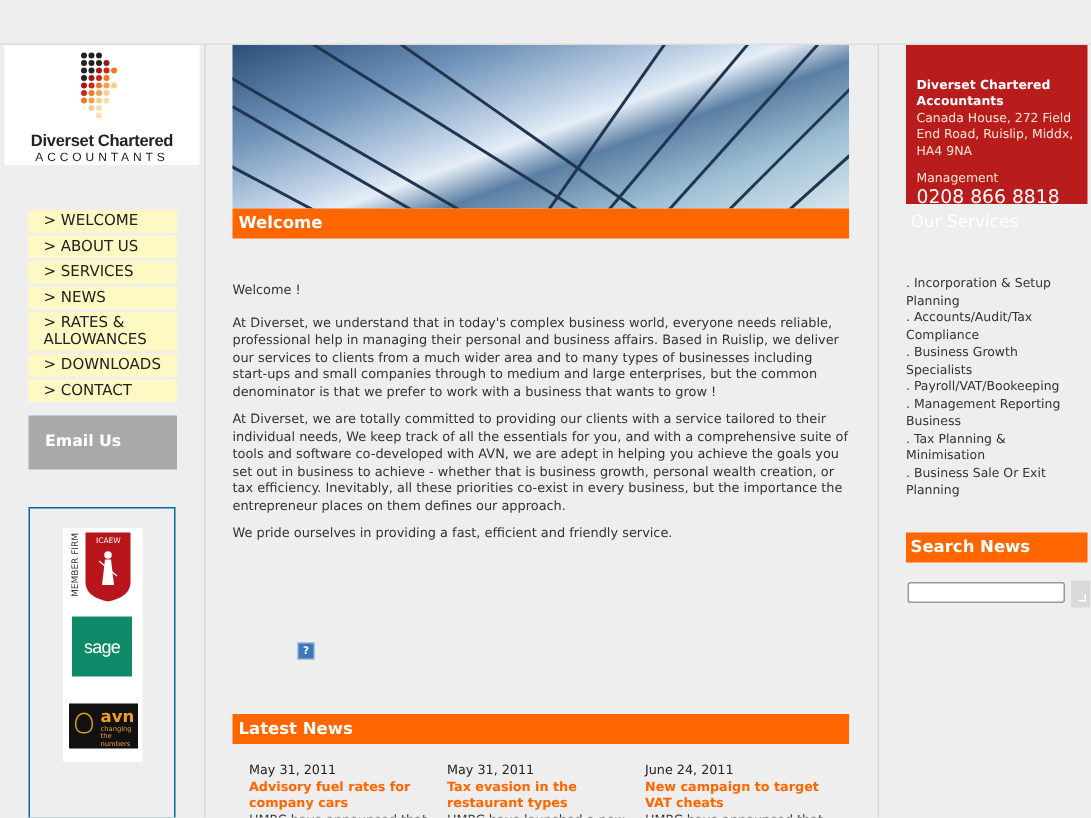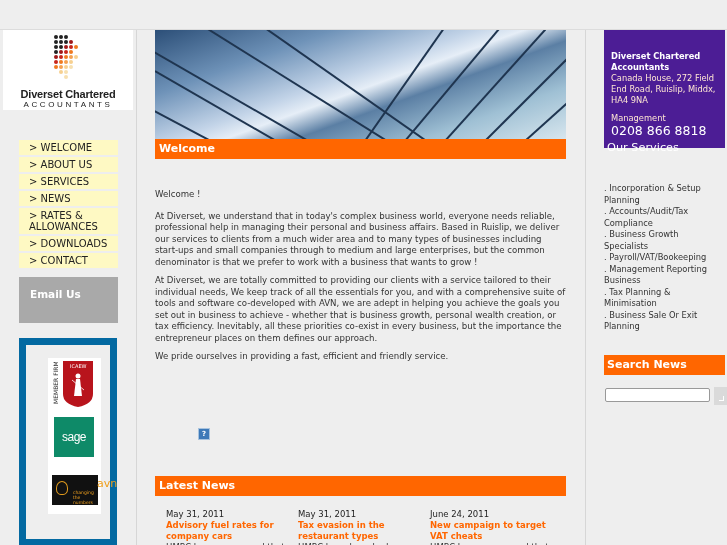--- a/index.html
+++ b/index.html
@@ -16,49 +16,49 @@
   
   .logo-box { position:absolute; left:3px; top:30px; width:130px; height:80px; background:#fff; }
   .logo-dots { position:absolute; left:51px; top:5px; width:30px; height:45px; }
   .logo-dots i { position:absolute; width:4px; height:4px; border-radius:50%; }
   .logo-name { position:absolute; left:0; width:130px; top:58px; text-align:center; font-family:"Liberation Sans", sans-serif; font-weight:bold; font-size:11px; color:#222; letter-spacing:-0.2px; }
   .logo-sub { position:absolute; left:0; width:130px; top:70px; text-align:center; font-family:"Liberation Sans", sans-serif; font-size:8px; letter-spacing:2.6px; color:#222; }
 
   .nav { position:absolute; left:19px; top:140px; width:99px; }
   .nav-item { background:#fef9c3; font-size:10px; color:#222; padding:2px 0 2px 10px; margin-bottom:2px; line-height:11px; cursor:pointer; }
 
-  .email-btn { position:absolute; left:19px; top:277px; width:99px; height:46px; background:#a9a9a9; color:#fff; font-weight:bold; font-size:10.5px; line-height:34px; padding-left:11px; box-sizing:border-box; cursor:pointer; }
-
-  .badges { position:absolute; left:19px; top:338px; width:98px; height:208px; border:7px solid #0369a1; box-sizing:border-box; }
+  .email-btn { position:absolute; left:19px; top:277px; width:99px; height:36px; background:#a9a9a9; color:#fff; font-weight:bold; font-size:10.5px; line-height:34px; padding-left:11px; box-sizing:border-box; cursor:pointer; }
+
+  .badges { position:absolute; left:19px; top:338px; width:98px; height:208px; border:1px solid #0369a1; box-sizing:border-box; }
   .badges-inner { position:absolute; left:22px; top:13px; width:53px; height:156px; background:#fff; }
   .icaew { position:absolute; left:2px; top:2px; width:46px; height:48px; }
   .sage { position:absolute; left:6px; top:59px; width:40px; height:40px; background:#0e8a68; color:#fff; font-size:12px; text-align:center; line-height:40px; font-family:"Liberation Sans", sans-serif; letter-spacing:-0.5px; }
   .avn { position:absolute; left:4px; top:117px; width:46px; height:30px; background:#111; }
   .avn .bulb { position:absolute; left:4px; top:6px; width:12px; height:14px; border:1.5px solid #e09a1c; border-radius:50% 50% 40% 40%; box-sizing:border-box; }
-  .avn .txt { position:absolute; left:21px; top:3px; color:#f0a01e; font-weight:normal; font-size:11px; line-height:11px;margin-left:24px; }
+  .avn .txt { position:absolute; left:21px; top:3px; color:#f0a01e; font-weight:bold; font-size:11px; line-height:11px; }
   .avn .tag { position:absolute; left:21px; top:15px; color:#f0a01e; font-size:4.5px; line-height:5px; }
 
   
   .hero { position:absolute; left:155px; top:30px; width:411px; height:109px; overflow:hidden;
     background:linear-gradient(160deg,#2c4f78 0%,#6e92b8 25%,#c3d4e8 45%,#e6eef7 52%,#5b7fa4 62%,#9fc0d4 80%,#d7e6ee 100%); }
   .hero .line { position:absolute; height:2px; background:#1f3550; transform-origin:left center; }
   .bar { position:absolute; background:#ff6600; color:#fff; font-weight:bold; }
   .welcome-bar { left:155px; top:139px; width:411px; height:20px; font-size:11px; line-height:20px; padding-left:4px; box-sizing:border-box; }
   .content { position:absolute; left:155px; top:189px; width:412px; font-size:8.6px; line-height:11.6px; color:#333; }
   .content p { margin:0 0 6.5px 0; }
   .help-icon { position:absolute; left:198px; top:428px; width:10px; height:10px; background:#3d79b8; border:1px solid #a8c3de; color:#fff; font-size:7px; line-height:10px; text-align:center; font-weight:bold; box-sizing:content-box; cursor:pointer; }
 
   .news-bar { left:155px; top:476px; width:411px; height:20px; font-size:11px; line-height:20px; padding-left:4px; box-sizing:border-box; }
   .news-item { position:absolute; top:509px; width:120px; font-size:8.5px; line-height:11px; }
   .news-date { color:#222; }
   .news-title { color:#ff6600; font-weight:bold; cursor:pointer; }
   .news-sum { color:#333; white-space:nowrap; overflow:hidden; }
 
   
-  .contact { position:absolute; left:604px; top:30px; width:121px; height:118px; background:#4c1d95; color:#fff; box-sizing:border-box; }
+  .contact { position:absolute; left:604px; top:30px; width:121px; height:106px; background:#b91c1c; color:#fff; box-sizing:border-box; }
   .contact .co { position:absolute; left:7px; top:21px; font-weight:bold; font-size:8.3px; line-height:11px; }
   .contact .addr { position:absolute; left:7px; top:43px; font-size:8.3px; line-height:11px; color:#ffe6d4; width:112px; }
   .contact .tel-l { position:absolute; left:7px; top:83px; font-size:8.3px; color:#ffe6d4; }
   .contact .tel { position:absolute; left:7px; top:93px; font-size:12.5px; }
   .contact .os { position:absolute; left:3px; top:111px; font-size:11.3px; font-weight:normal; }
 
   .services { position:absolute; left:604px; top:183px; width:120px; font-size:8.3px; line-height:11.5px; color:#333; }
   .services div { cursor:pointer; }
 
   .search-bar { left:604px; top:355px; width:121px; height:20px; font-size:11px; line-height:20px; padding-left:3px; box-sizing:border-box; }

